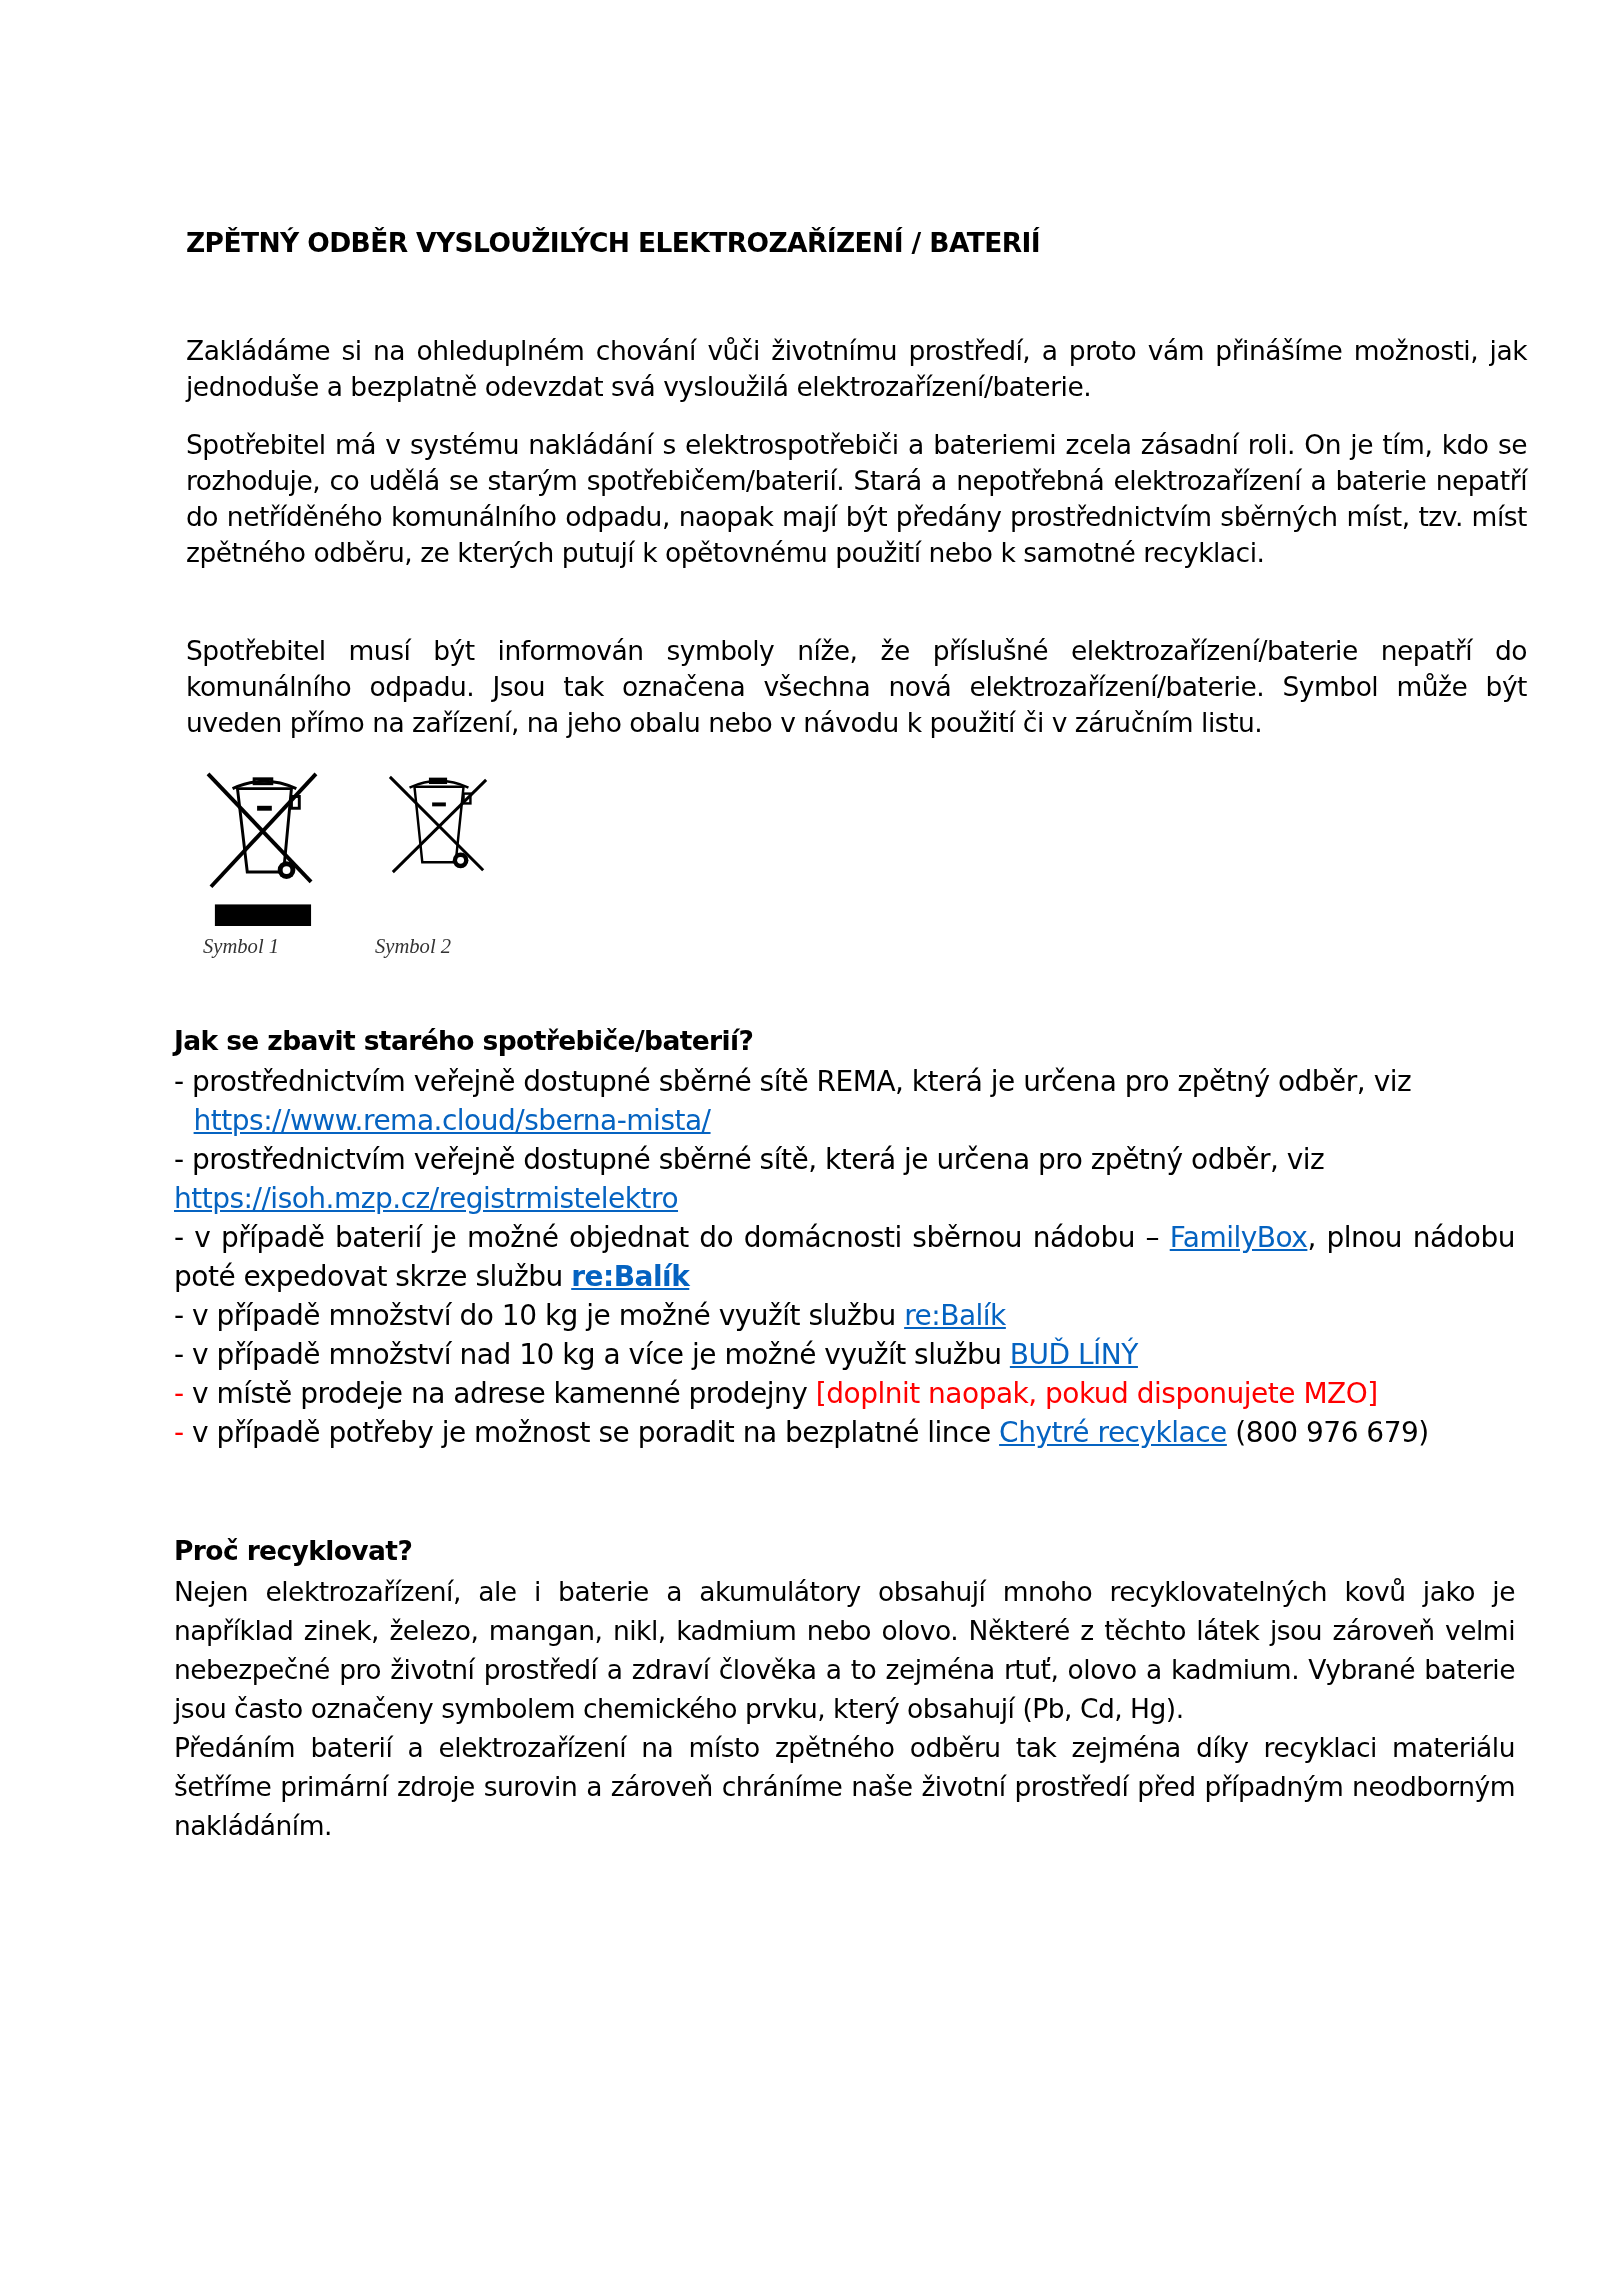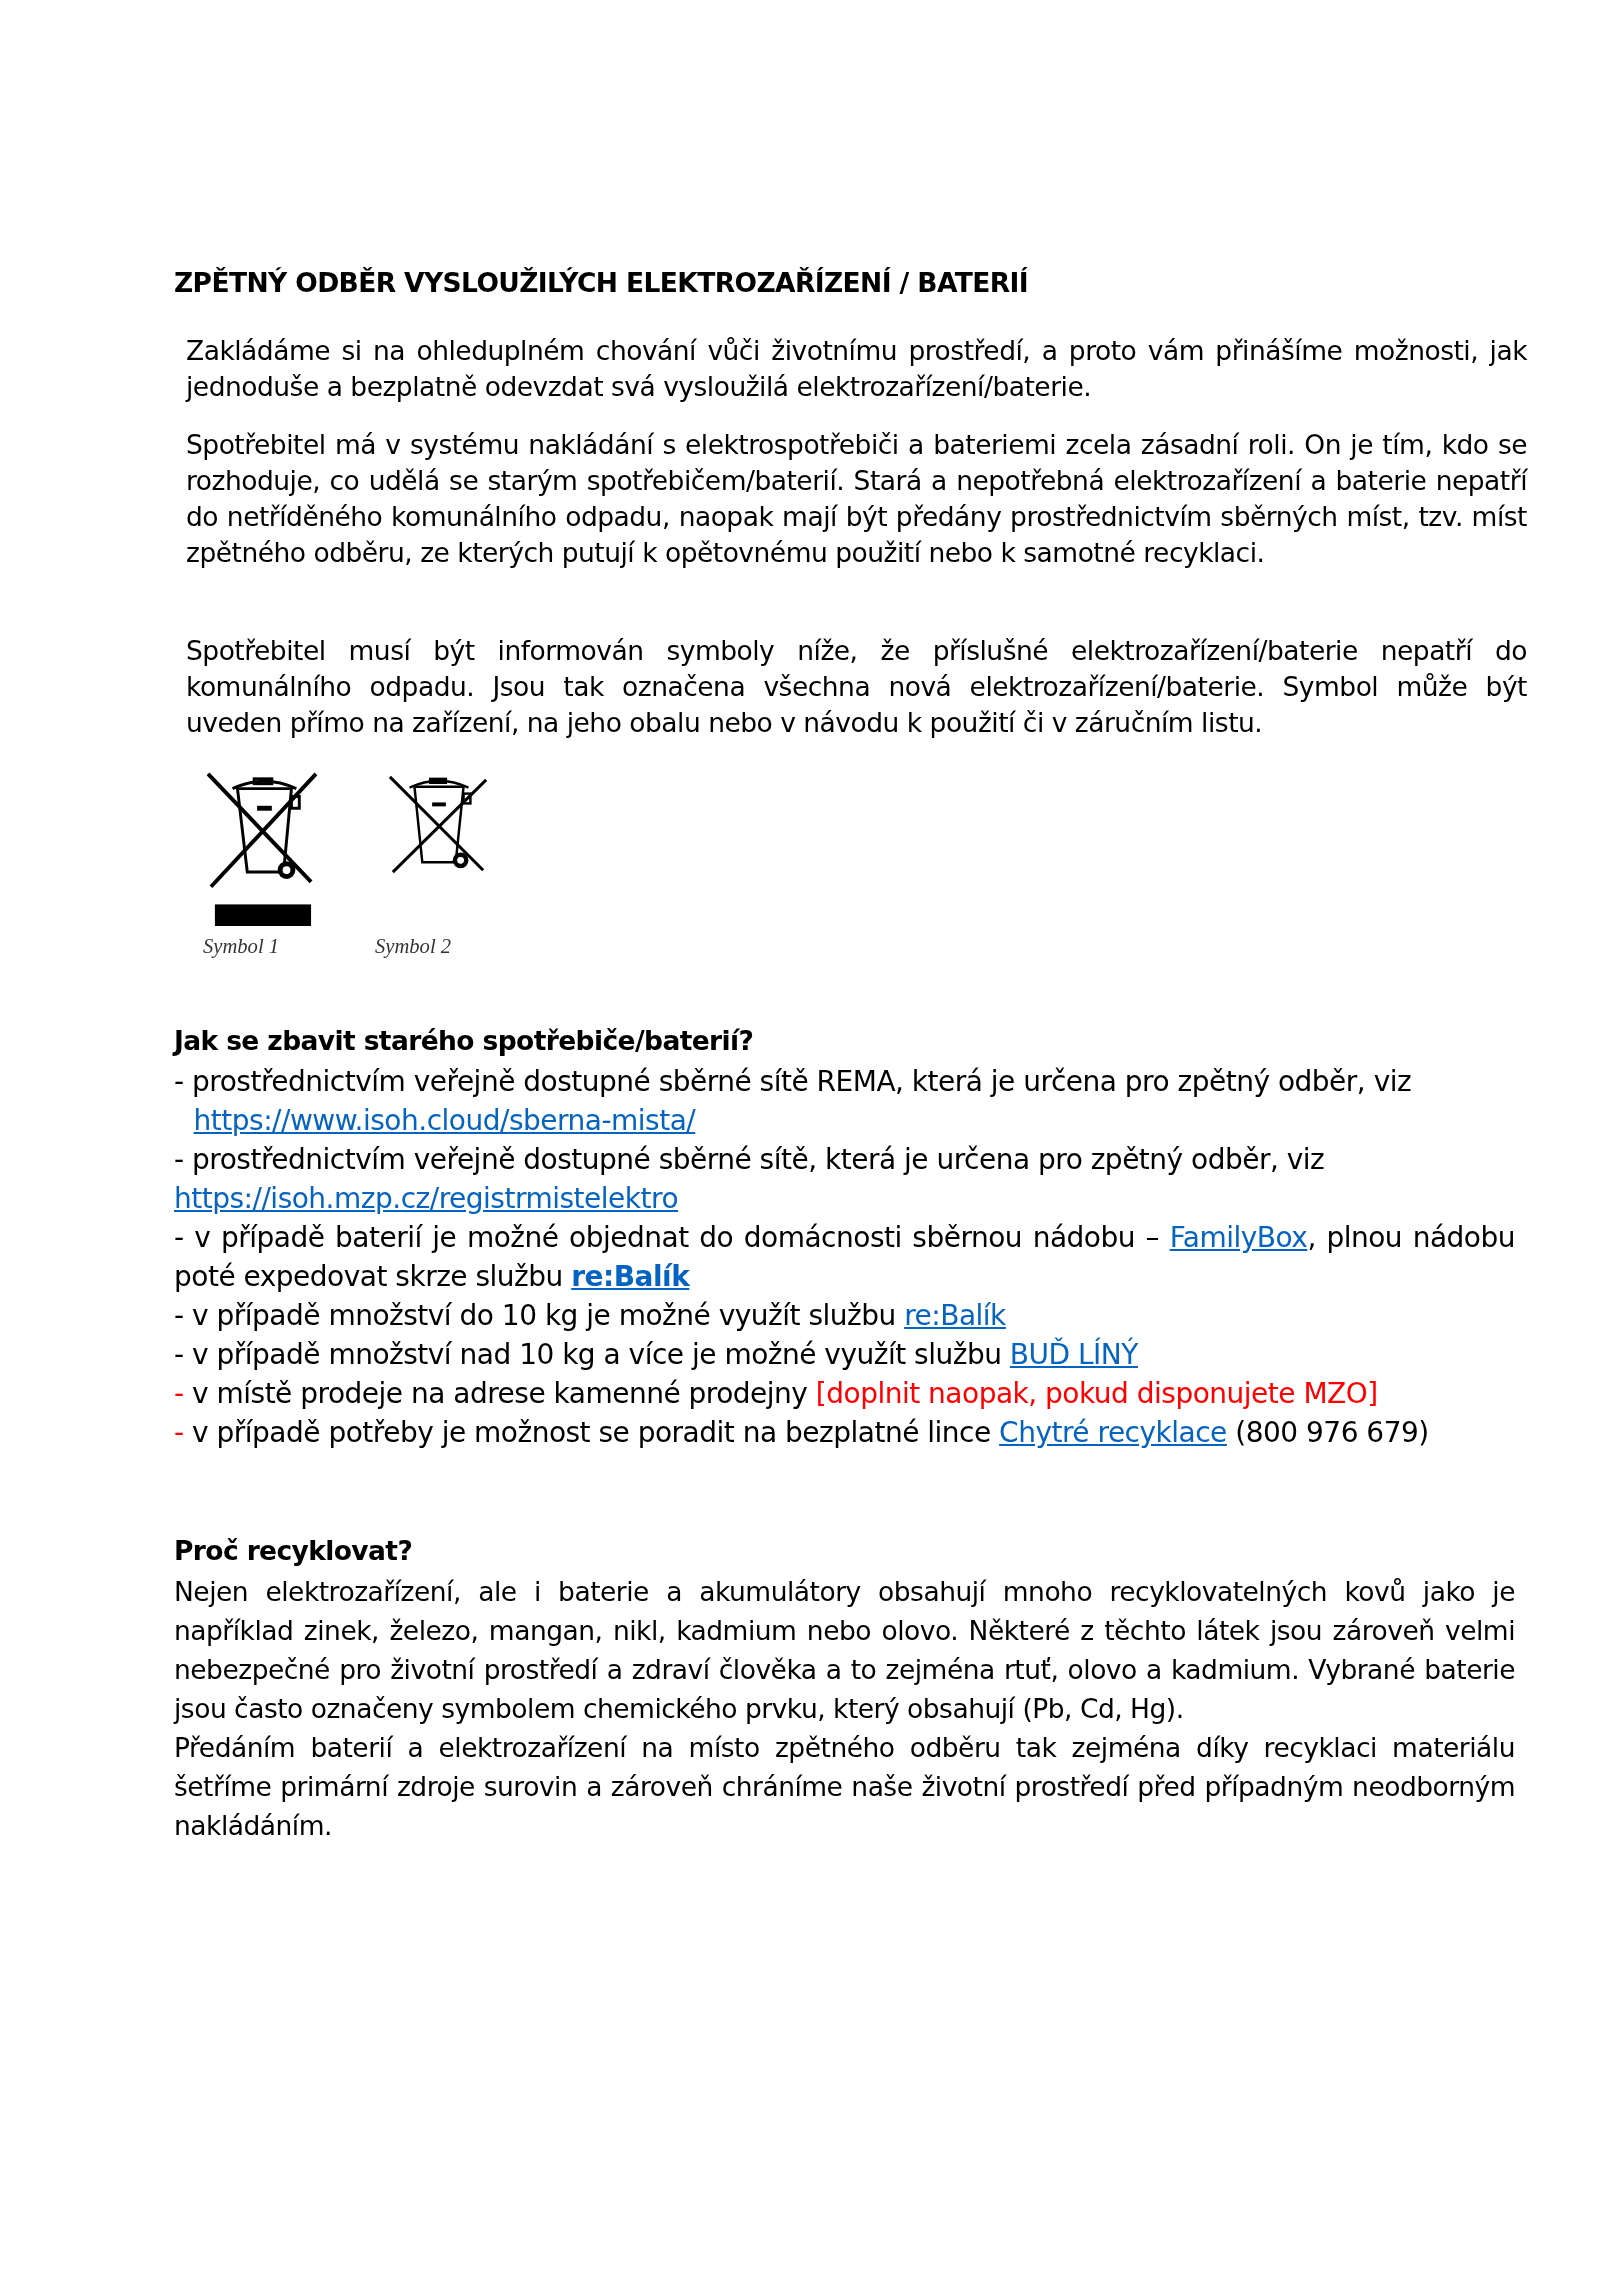--- a/index.html
+++ b/index.html
@@ -1,20 +1,20 @@
 <!DOCTYPE html>
 <html><head>
 <meta charset="utf-8">
 <style>
   html, body { margin: 0; padding: 0; background: #ffffff; }
   body { width: 1621px; height: 2293px; position: relative; overflow: hidden;
          font-family: "DejaVu Sans", "Liberation Sans", sans-serif; color: #000; }
   .page { position: absolute; left: 174px; top: 0; width: 1341px; }
-  .title { position: absolute; top: 227px; left: 0; font-size: 26.5px; font-weight: bold;
-           letter-spacing: -0.6px; white-space: nowrap; margin-top: 40px; }
+  .title { position: absolute; top: 227px; left: 12px; font-size: 26.5px; font-weight: bold;
+           letter-spacing: -0.6px; white-space: nowrap; }
   .para { position: absolute; left: 0; width: 1341px; font-size: 26.5px; line-height: 36px;
           text-align: justify; letter-spacing: -0.5px; margin-left: 12px; }
   .p1 { top: 333px; }
   .p2 { top: 427px; }
   .p3 { top: 633px; }
   .symbols { position: absolute; left: 0; top: 725px; width: 588px; height: 265px; }
   .sym { position: absolute; }
   .sym1 { left: 29px; top: 44px; }
   .sym2 { left: 211px; top: 47px; }
   .symcap { position: absolute; top: 210px; font-family: Liberation Serif, serif;
@@ -82,21 +82,21 @@
     <div class="symcap cap1">Symbol 1</div>
     <div class="symcap cap2">Symbol 2</div>
   </div>
 
   <div class="h2 h2a">Jak se zbavit starého spotřebiče/baterií?</div>
 
   <div class="list">
     <div class="li">
       <span>-</span>
       <span>prostřednictvím veřejně dostupné sběrné sítě REMA, která je určena pro zpětný odběr, viz</span><br>
-      <span class="indent-link"><a class="link">https://www.isoh.cloud/sberna-mista/</a></span>
+      <span class="indent-link"><a class="link">https://www.rema.cloud/sberna-mista/</a></span>
     </div>
     <div class="li">
       <span>-</span>
       <span>prostřednictvím veřejně dostupné sběrné sítě, která je určena pro zpětný odběr, viz</span><br>
       <a class="link">https://isoh.mzp.cz/registrmistelektro</a>
     </div>
     <div class="li">
       <span>-</span>
       <span>v případě baterií je možné objednat do domácnosti sběrnou nádobu –</span>
       <a class="link">FamilyBox</a><span>, plnou nádobu poté expedovat skrze službu</span>

